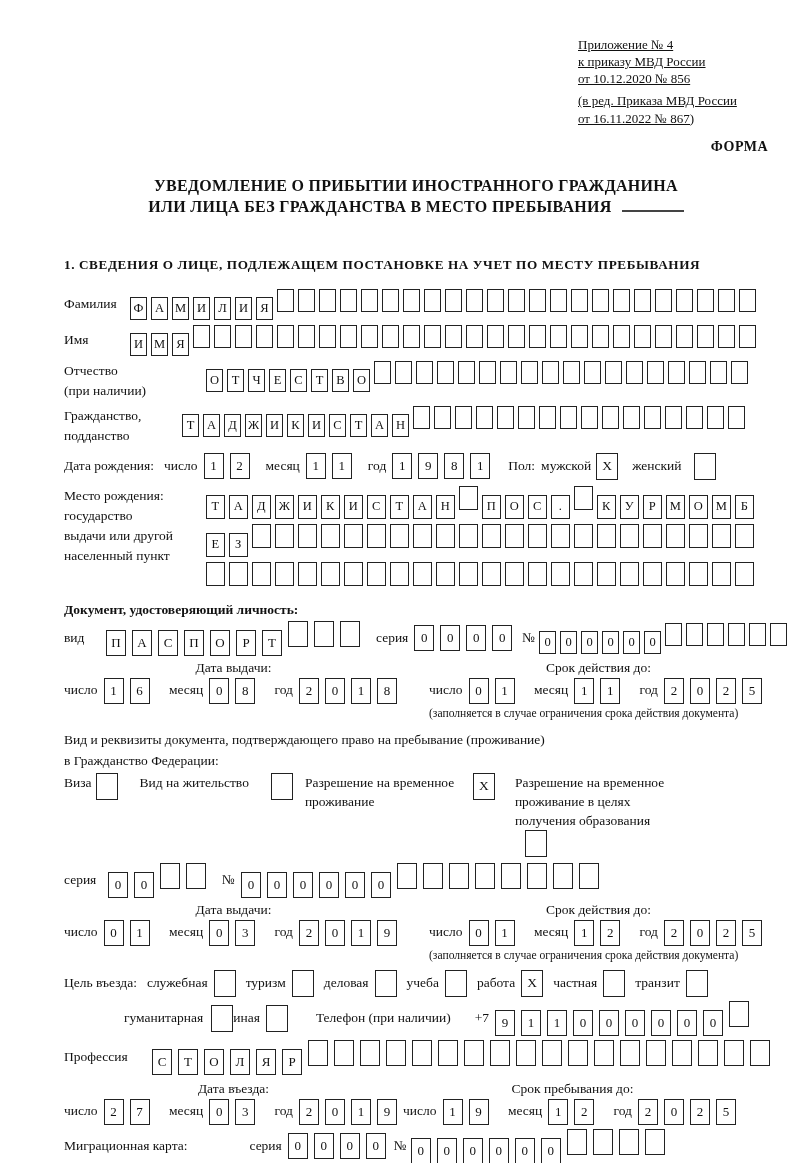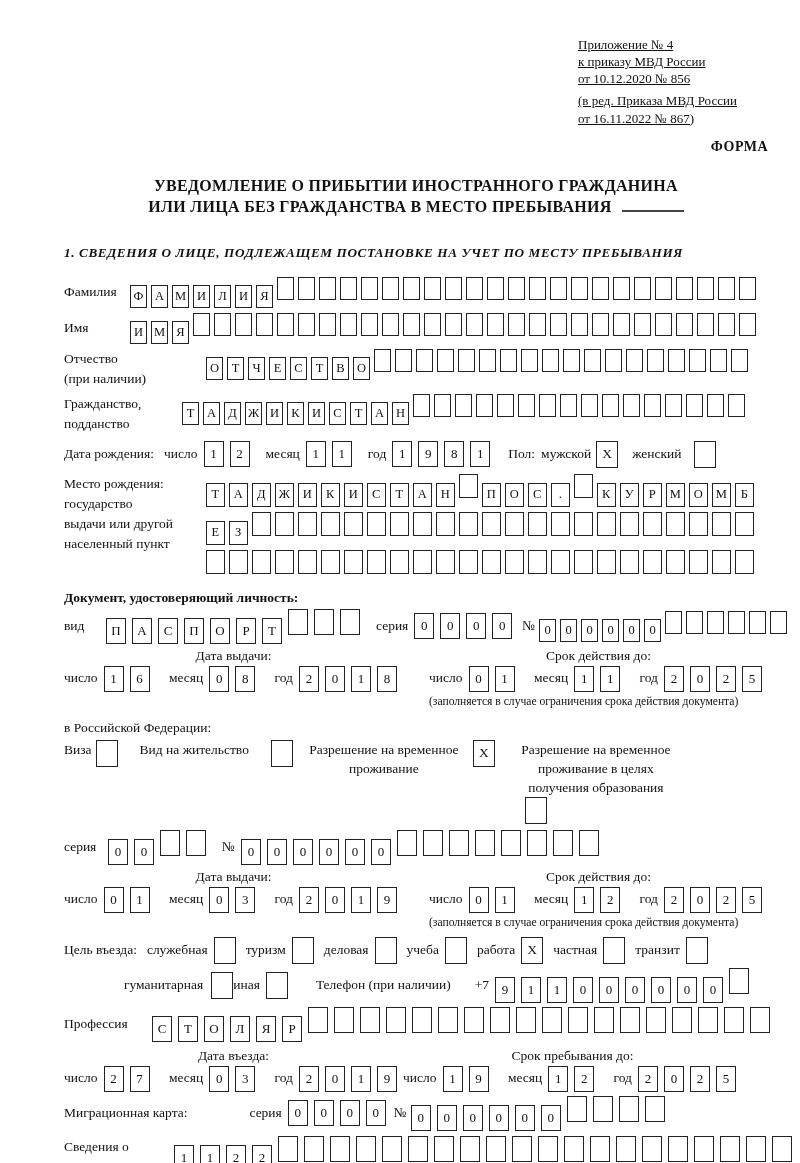--- a/index.html
+++ b/index.html
@@ -7,21 +7,21 @@
     width:800px;height:1163px;margin:0 auto;background:#fff;color:#111;
     box-sizing:border-box;padding:36px 32px 10px 64px;overflow:hidden;
     font-family:"Liberation Serif","DejaVu Serif",serif;font-size:13.5px;
   }
   
   .appendix{width:190px;margin-left:auto;font-size:13px;line-height:1.32;text-decoration:underline;}
   .appendix .amend{margin-top:5px;}
   .forma{text-align:right;font-weight:bold;font-size:14px;margin-top:12px;letter-spacing:.5px;}
   .title{margin-top:20px;text-align:center;font-weight:bold;font-size:16px;line-height:21px;letter-spacing:.3px;}
   .blankline{display:inline-block;width:62px;border-bottom:2px solid #444;margin-left:10px;height:12px;}
-  .sec{margin-top:28px;font-weight:bold;font-size:13.2px;letter-spacing:.6px;white-space:nowrap;font-style:italic;}
+  .sec{margin-top:40px;font-weight:bold;font-size:13.2px;letter-spacing:.6px;white-space:nowrap;}
   
   .row{display:flex;align-items:center;margin-top:5px;}
   .row.top{align-items:flex-start;}
   .lab{flex:0 0 auto;line-height:20px;}
   .lab2{line-height:20px;}
   .cells{display:inline-block;font-size:0;vertical-align:middle;white-space:nowrap;}
   .cell{display:inline-block;box-sizing:border-box;border:1.6px solid #222;text-align:center;color:#111;}
   .c21 .cell{width:17px;height:23px;margin-right:4px;font-size:12.5px;line-height:20px;}
   .c23 .cell{width:18.5px;height:24px;margin-right:4.5px;font-size:12.5px;line-height:21px;}
   .c24 .cell{width:20px;height:26px;margin-right:6px;font-size:13px;line-height:23px;}
@@ -33,21 +33,21 @@
   
   .dates{display:flex;justify-content:space-between;margin-top:3px;}
   .dcol{display:inline-block;}
   .dhead{text-align:center;font-size:13.5px;line-height:17px;}
   .drow{margin-top:2px;white-space:nowrap;}
   .dnote{font-size:11.6px;line-height:15px;margin-top:2px;white-space:nowrap;}
   .stack{margin-top:4px;}
   .stack .cells{display:block;margin-bottom:5px;}
   .legal .cells{margin-bottom:6px;}
   .opt{display:flex;align-items:flex-start;}
-  .optlbl{text-align:center;line-height:19px;}
+  .optlbl{line-height:19px;}
   .intro{margin-top:8px;line-height:21px;}
 </style>
 </head>
 <body>
 
 <div class="page">
 
   <div class="appendix">
     <div>Приложение № 4</div>
     <div>к приказу МВД России</div>
@@ -149,21 +149,22 @@
       <div class="drow">
         <span class="inlbl first">число</span><span class="cells c24"><span class="cell">0</span><span class="cell">1</span></span>
         <span class="inlbl">месяц</span><span class="cells c24"><span class="cell">1</span><span class="cell">1</span></span>
         <span class="inlbl">год</span><span class="cells c24"><span class="cell">2</span><span class="cell">0</span><span class="cell">2</span><span class="cell">5</span></span>
       </div>
       <div class="dnote">(заполняется в случае ограничения срока действия документа)</div>
     </span>
   </div>
 
   <div class="intro">
-    <div>в Российской Федерации:</div>
+    <div>Вид и реквизиты документа, подтверждающего право на пребывание (проживание)</div>
+    <div>в Гражданство Федерации:</div>
   </div>
 
   <div class="row top" style="margin-top:2px;">
     <span class="opt">
       <span class="optlbl">Виза</span>
       <span class="cells box" style="margin-left:4px;"><span class="cell"></span></span>
     </span>
     <span class="opt" style="margin-left:22px;">
       <span class="optlbl">Вид на жительство</span>
       <span class="cells box" style="margin-left:22px;"><span class="cell"></span></span>

